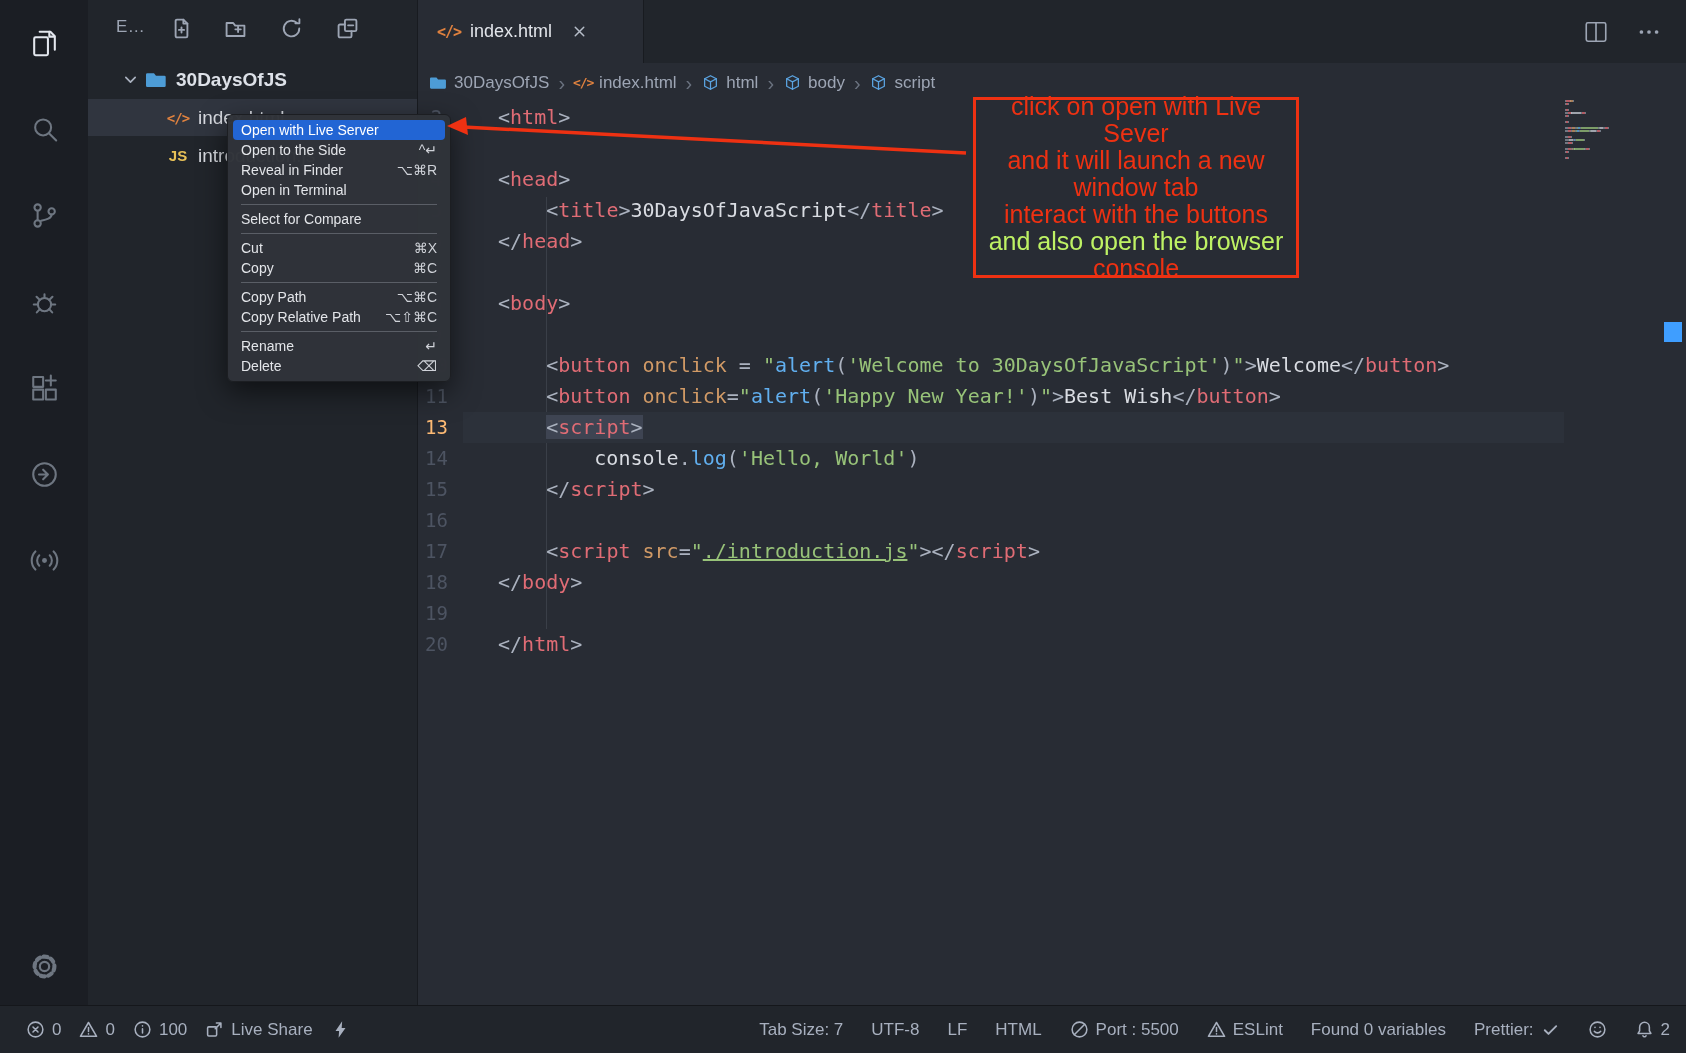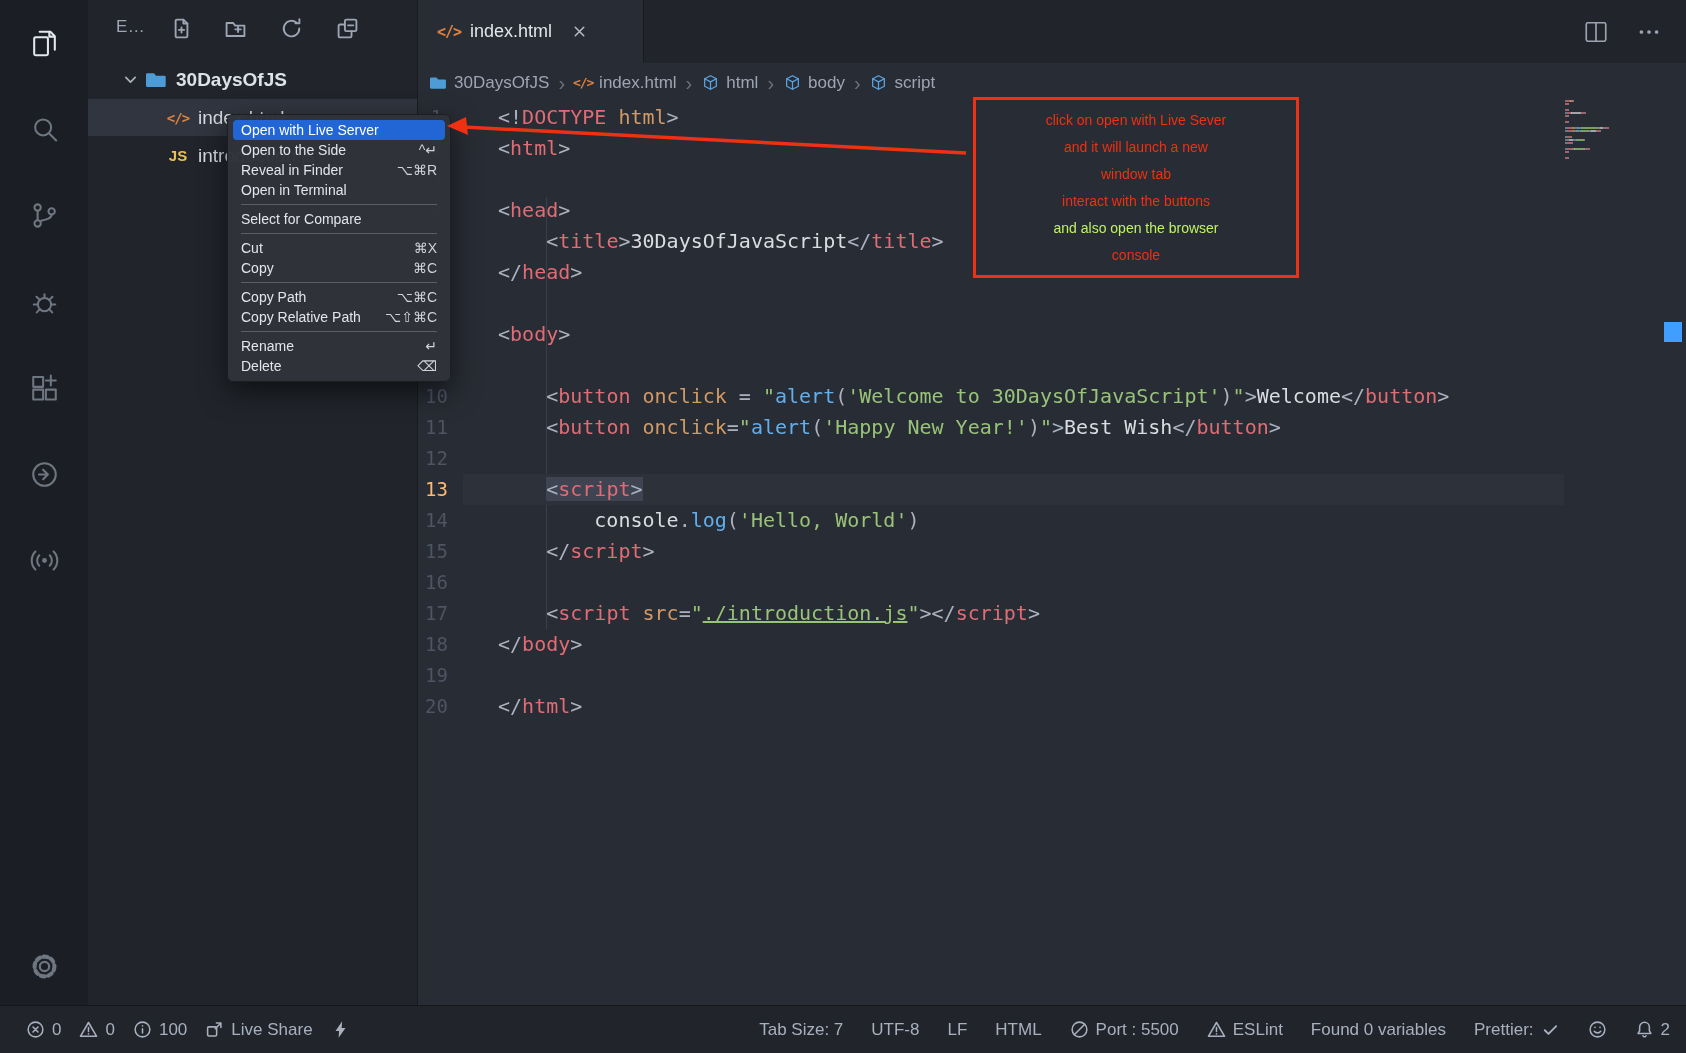--- a/index.html
+++ b/index.html
@@ -85,21 +85,21 @@
   
   .context-menu{position:absolute;left:227px;top:114px;width:224px;background:rgba(48,51,57,0.98);border:1px solid #1c1e22;border-radius:6px;box-shadow:0 10px 28px rgba(0,0,0,.55);padding:5px 0;z-index:40}
   .menu-item{display:flex;justify-content:space-between;align-items:center;height:20px;margin:0 5px;padding:0 8px;border-radius:4px;font-size:14px;color:#e3e5e9;cursor:pointer;white-space:nowrap}
   .menu-item.hl{background:#2265d4;color:#fff}
   .mi-key{color:#cfd2d8;margin-left:18px}
   .menu-item.hl .mi-key{color:#fff}
   .menu-sep{height:1px;background:#5a5e66;margin:4px 13px}
 
   
   .annotation-box{position:absolute;left:973px;top:97px;width:326px;height:181px;border:3px solid #ee3112;z-index:30;display:flex;flex-direction:column;justify-content:center;text-align:center}
-  .annotation-box div{font-size:14px;line-height:27px;color:#ee3112}
+  .annotation-box div{font-size:25px;line-height:27px;color:#ee3112}
   .arrow-svg{position:absolute;left:0;top:0;width:1686px;height:1053px;pointer-events:none;z-index:50}
 </style>
 </head>
 <body>
 
 <div class="app">
 
   <div class="activity-bar">
       <div class="ab-icon active" style="top: 13px;">
         <svg viewBox="0 0 24 24" fill="none" stroke="currentColor" stroke-width="1.5" stroke-linecap="round" stroke-linejoin="round">
@@ -289,24 +289,20 @@
             </svg>
           </span>
           <span>script</span>
         </span>
       </div>
 
     <div class="code-area">
       <div class="indent-guide"></div>
       <div>
           <div class="code-line">
-            <div class="gutter">1</div>
-            <div class="codetext"><span class="tk-p">&lt;!</span><span class="tk-t">DOCTYPE</span><span class="tk-p"> </span><span class="tk-a">html</span><span class="tk-p">&gt;</span></div>
-          </div>
-          <div class="code-line">
             <div class="gutter">2</div>
             <div class="codetext"><span class="tk-p">&lt;</span><span class="tk-t">html</span><span class="tk-p">&gt;</span></div>
           </div>
           <div class="code-line">
             <div class="gutter">3</div>
             <div class="codetext"></div>
           </div>
           <div class="code-line">
             <div class="gutter">4</div>
             <div class="codetext"><span class="tk-p">&lt;</span><span class="tk-t">head</span><span class="tk-p">&gt;</span></div>
@@ -331,24 +327,20 @@
             <div class="gutter">9</div>
             <div class="codetext"></div>
           </div>
           <div class="code-line">
             <div class="gutter">10</div>
             <div class="codetext"><span class="tk-p">    &lt;</span><span class="tk-t">button</span><span class="tk-p"> </span><span class="tk-a">onclick</span><span class="tk-p"> = </span><span class="tk-s">"</span><span class="tk-f">alert</span><span class="tk-p">(</span><span class="tk-s">'Welcome to 30DaysOfJavaScript'</span><span class="tk-p">)</span><span class="tk-s">"</span><span class="tk-p">&gt;</span><span class="tk-x">Welcome</span><span class="tk-p">&lt;/</span><span class="tk-t">button</span><span class="tk-p">&gt;</span></div>
           </div>
           <div class="code-line">
             <div class="gutter">11</div>
             <div class="codetext"><span class="tk-p">    &lt;</span><span class="tk-t">button</span><span class="tk-p"> </span><span class="tk-a">onclick</span><span class="tk-p">=</span><span class="tk-s">"</span><span class="tk-f">alert</span><span class="tk-p">(</span><span class="tk-s">'Happy New Year!'</span><span class="tk-p">)</span><span class="tk-s">"</span><span class="tk-p">&gt;</span><span class="tk-x">Best Wish</span><span class="tk-p">&lt;/</span><span class="tk-t">button</span><span class="tk-p">&gt;</span></div>
-          </div>
-          <div class="code-line">
-            <div class="gutter">12</div>
-            <div class="codetext"></div>
           </div>
           <div class="code-line cur">
             <div class="cur-bg"></div>
             <div class="gutter">13</div>
             <div class="codetext"><span class="tk-p">    </span><span class="tk-phb">&lt;</span><span class="tk-thb">script</span><span class="tk-phb">&gt;</span></div>
           </div>
           <div class="code-line">
             <div class="gutter">14</div>
             <div class="codetext"><span class="tk-p">        </span><span class="tk-x">console</span><span class="tk-p">.</span><span class="tk-f">log</span><span class="tk-p">(</span><span class="tk-s">'Hello, World'</span><span class="tk-p">)</span></div>
           </div>

